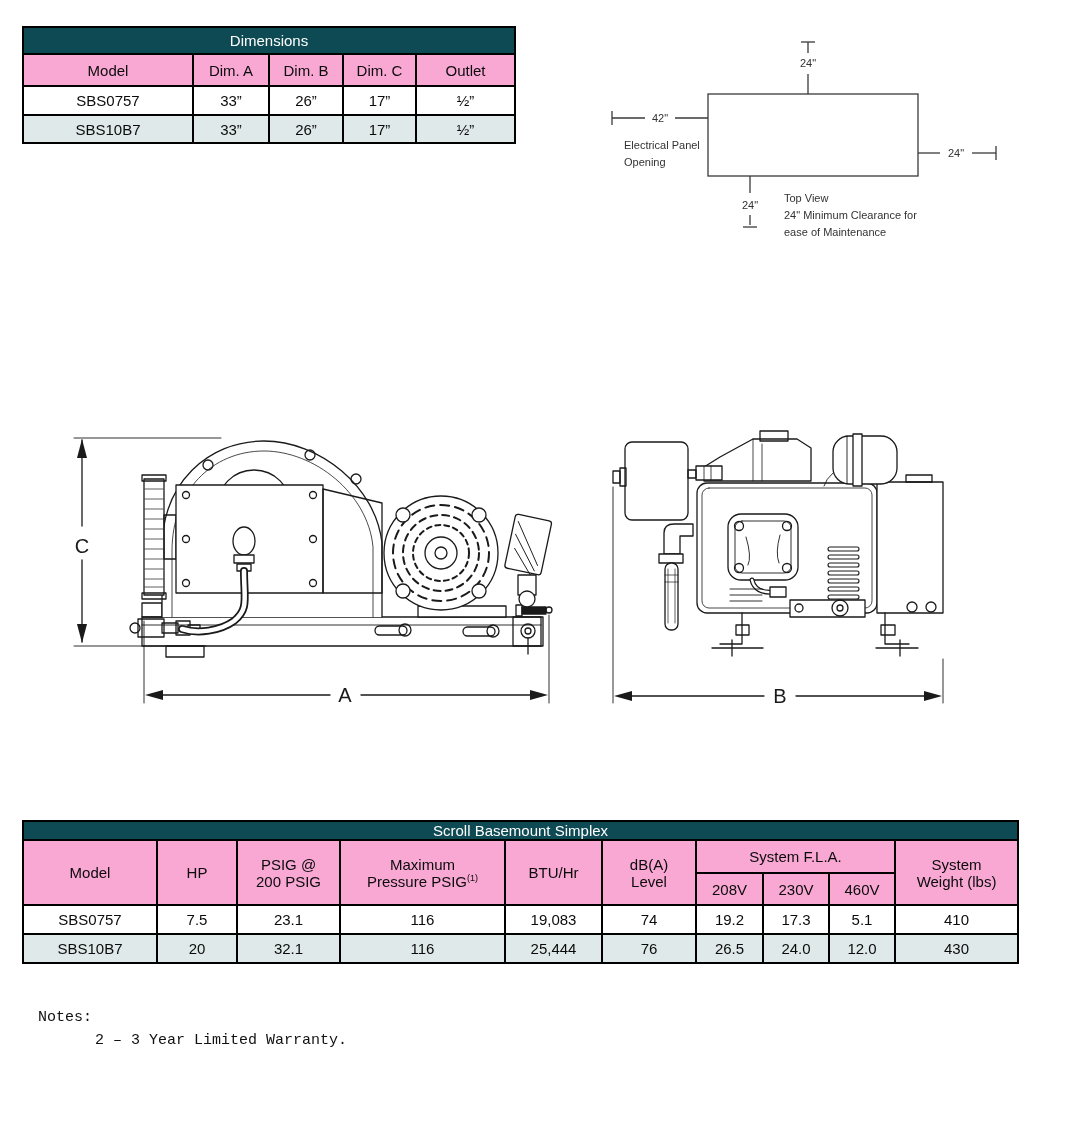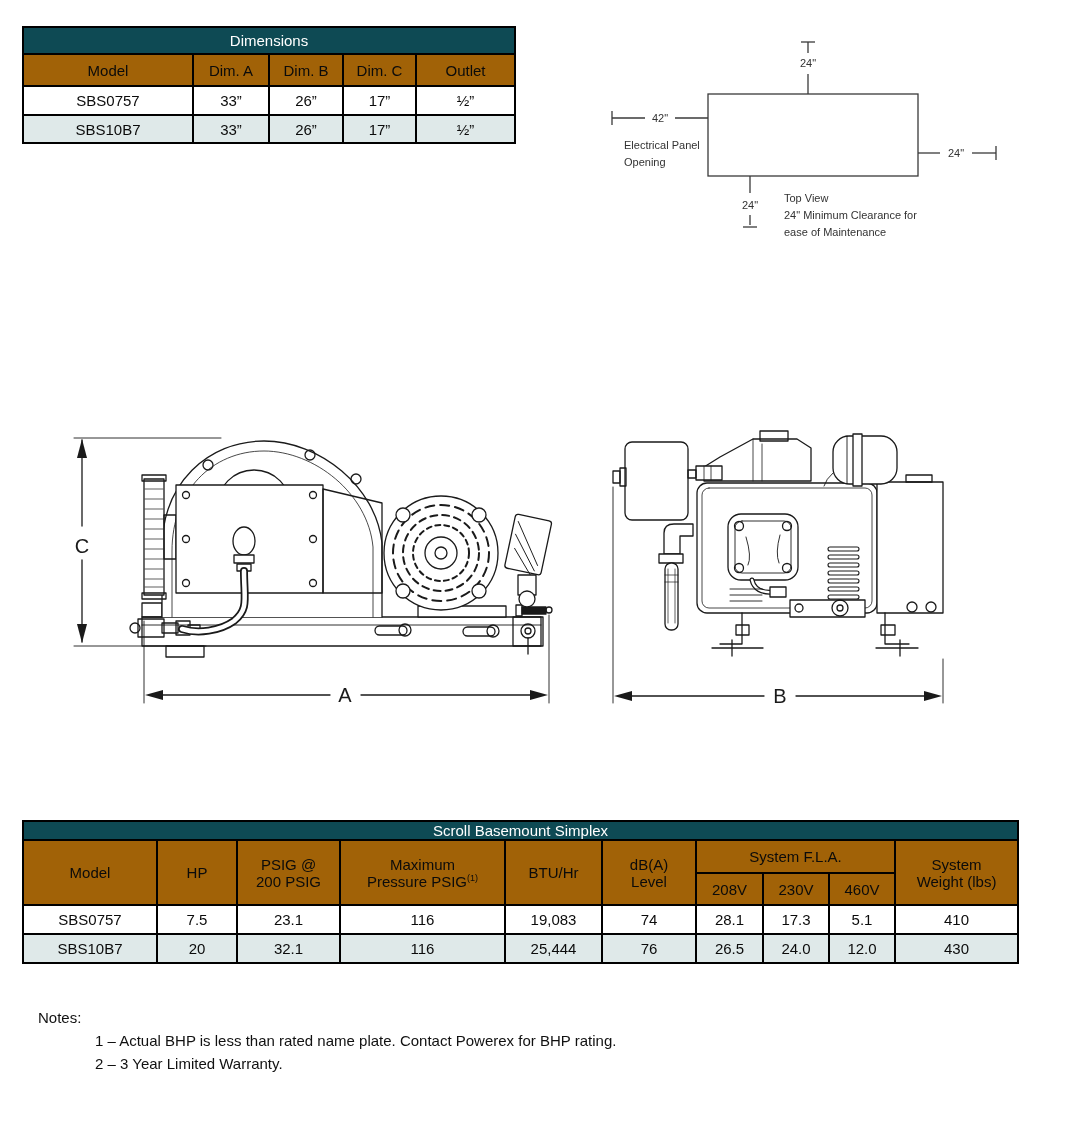--- a/index.html
+++ b/index.html
@@ -3,26 +3,26 @@
 <meta charset="utf-8">
 <style>
   html,body{margin:0;padding:0;background:#fff;}
   body{font-family:"Liberation Sans",sans-serif;color:#0b0b0b;}
   #canvas{position:relative;width:1070px;height:1134px;background:#ffffff;overflow:hidden;}
   table{border-collapse:collapse;table-layout:fixed;}
   .tbl{position:absolute;}
   .tbl th,.tbl td{border:2px solid #000;padding:0;text-align:center;vertical-align:middle;
     font-weight:normal;font-size:15px;line-height:17px;overflow:hidden;box-sizing:border-box;}
   .title-cell{background:#0e4a54;color:#ffffff;font-weight:bold;font-size:15px;}
-  .hdr-cell{background:#a16207;color:#0b0b0b;margin-top:40px;}
+  .hdr-cell{background:#f9a8d4;color:#0b0b0b;margin-top:40px;}
   .row-alt td{background:#dfe9e9;}
   .row-plain td{background:#ffffff;}
   sup{font-size:9px;line-height:0;vertical-align:super;}
   .svgbox{position:absolute;}
-  .notes{position:absolute;left:38px;top:1006px;font-size:15px;line-height:23px;color:#111;}
+  .notes{position:absolute;left:38px;top:1006px;font-size:15px;line-height:23px;color:#111;font-family:Liberation Mono, monospace;}
   .notes .note-items{margin-left:57px;}
   svg text{font-family:"Liberation Sans",sans-serif;}
 </style>
 </head>
 <body>
 
 <div id="canvas">
 
   <table class="tbl" style="left:22px;top:26px;width:492px;">
     <colgroup>
@@ -368,21 +368,21 @@
         <th class="hdr-cell">230V</th>
         <th class="hdr-cell">460V</th>
       </tr>
       <tr class="row-plain" style="height:29px;">
         <td>SBS0757</td>
         <td>7.5</td>
         <td>23.1</td>
         <td>116</td>
         <td>19,083</td>
         <td>74</td>
-        <td>28.1</td>
+        <td>19.2</td>
         <td>17.3</td>
         <td>5.1</td>
         <td>410</td>
       </tr>
       <tr class="row-alt" style="height:29px;">
         <td>SBS10B7</td>
         <td>20</td>
         <td>32.1</td>
         <td>116</td>
         <td>25,444</td>
@@ -391,18 +391,17 @@
         <td>24.0</td>
         <td>12.0</td>
         <td>430</td>
       </tr>
     </tbody>
   </table>
 
   <div class="notes">
     <div>Notes:</div>
     <div class="note-items">
-      <div>1 – Actual BHP is less than rated name plate. Contact Powerex for BHP rating.</div>
       <div>2 – 3 Year Limited Warranty.</div>
     </div>
   </div>
 
 </div>
 
 </body></html>

